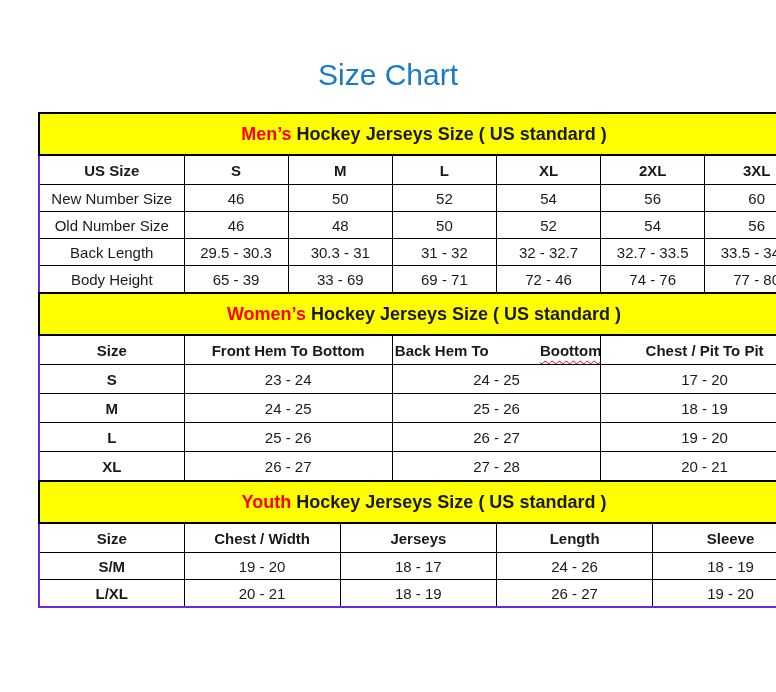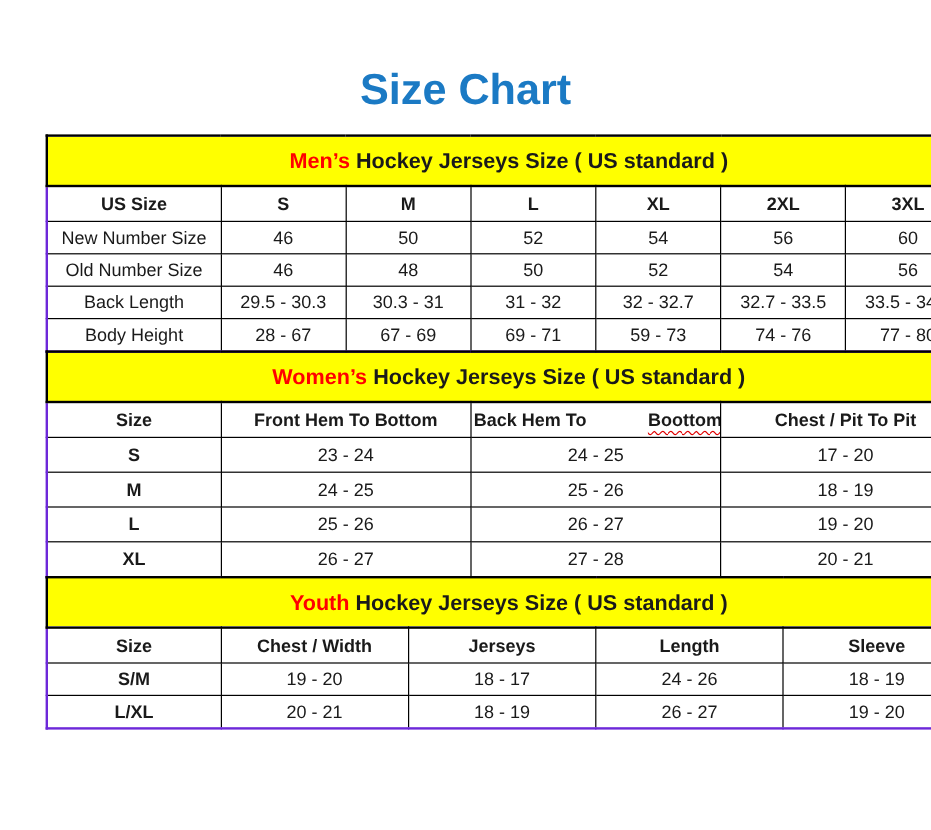--- a/index.html
+++ b/index.html
@@ -10,23 +10,23 @@
   body {
     width: 776px;
     height: 692px;
     overflow: hidden;
     font-family: "Liberation Sans", sans-serif;
     color: #1a1a1a;
   }
   h1.page-title {
     margin: 58px 0 20px 0;
     text-align: center;
-    font-size: 36px;
+    font-size: 30px;
     line-height: 34px;
-    font-weight: bold;
+    font-weight: normal;
     letter-spacing: 0px;
   }
   .chart-wrap {
     width: 700px;
     margin-left: 38px;
   }
   table.size-table {
     width: 772px;
     border-collapse: collapse;
     table-layout: fixed;
@@ -127,24 +127,24 @@
             <td class="row-label">Back Length</td>
             <td>29.5 - 30.3</td>
             <td>30.3 - 31</td>
             <td>31 - 32</td>
             <td>32 - 32.7</td>
             <td>32.7 - 33.5</td>
             <td>33.5 - 34.6</td>
           </tr>
           <tr class="data-row">
             <td class="row-label">Body Height</td>
-            <td>28 - 67</td>
-            <td>67 - 69</td>
+            <td>65 - 39</td>
+            <td>33 - 69</td>
             <td>69 - 71</td>
-            <td>59 - 73</td>
+            <td>72 - 46</td>
             <td>74 - 76</td>
             <td>77 - 80</td>
           </tr>
         </tbody>
     </table>
 
     <table class="size-table bold-labels" data-section="womens">
       <colgroup>
         <col style="width:145px">
           <col>

